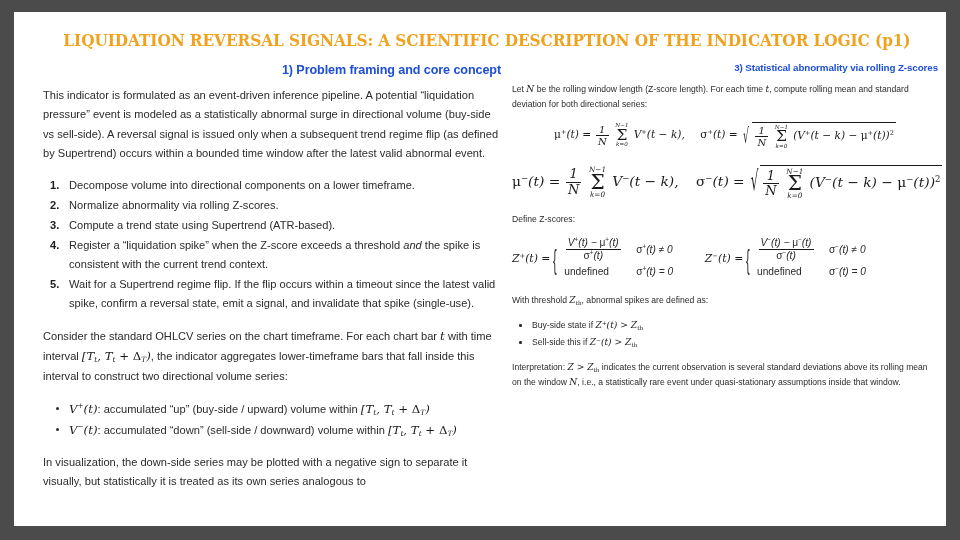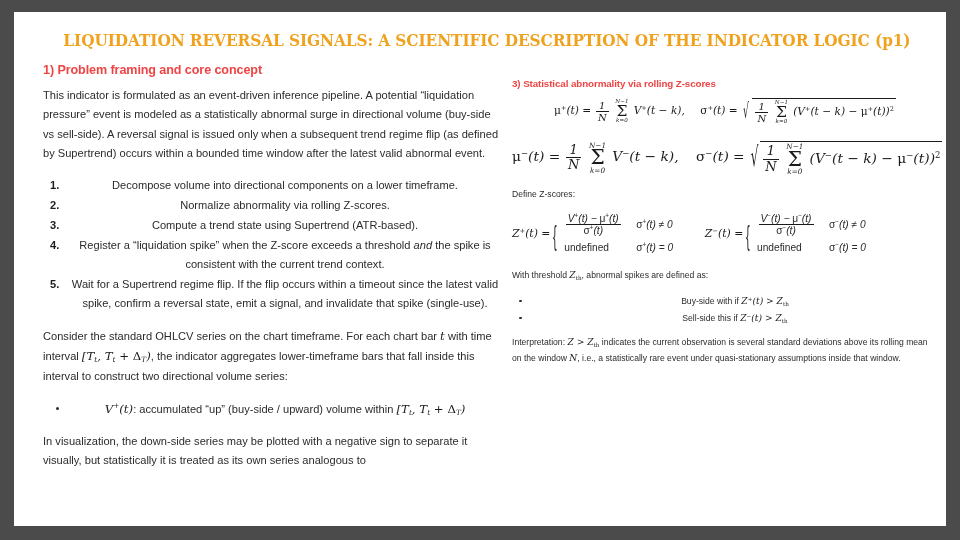--- a/index.html
+++ b/index.html
@@ -30,30 +30,30 @@
     display:flex;
   }
   .col{position:relative;overflow:hidden;}
   .col-left{width:487px;padding:0 0 0 29px;box-sizing:border-box;}
   .col-right{width:445px;padding:0 8px 0 11px;box-sizing:border-box;}
 
   .col-left{font-size:11.1px;line-height:1.72;color:#2b2b2b;}
   .col-right{font-size:8.6px;line-height:1.72;color:#2b2b2b;}
 
   h2{
-    font-size:12.6px;font-weight:bold;color:#ef4444;
-    margin:0 0 8px 0;line-height:1.3;letter-spacing:-0.1px;
-  }
-  .col-right h2{font-size:9.8px;margin:16px 0 7px 0;}
+    font-size:12.6px;font-weight:bold;color:#1d4ed8;
+    margin:0 0 8px 0;line-height:1.3;letter-spacing:-0.1px;text-align:right;
+  }
+  .col-right h2{font-size:9.8px;margin:0 0 7px 0;}
 
   p{margin:0 0 13px 0;}
   .col-right p{margin:0 0 10px 0;}
   .tight{margin-bottom:7px;}
 
-  ol,ul{margin:0 0 13px 0;padding:0 0 0 26px;text-align:center;}
+  ol,ul{margin:0 0 13px 0;padding:0 0 0 26px;}
   .col-right ul{margin:0 0 9px 0;padding:0 0 0 20px;}
   ol{list-style:none;counter-reset:li;}
   ol>li{counter-increment:li;position:relative;margin-bottom:1px;}
   ol>li::before{
     content:counter(li) ".";position:absolute;left:-19px;top:0;
     font-weight:bold;color:#1d1d1d;
   }
   ul>li{margin-bottom:1px;}
   ul{list-style:none;}
   ul>li{position:relative;}
@@ -136,31 +136,37 @@
 
 
       <p><span>Consider the standard OHLCV series on the chart timeframe. For each chart bar</span>
         <span class="m">t</span>
         <span>with time interval</span>
         <span class="m">[<span class="mr" style="font-style:italic">T</span><sub class="s" style="font-style:italic">t</sub>, <span style="font-style:italic">T</span><sub class="s" style="font-style:italic">t</sub> + <span class="mr">Δ</span><sub class="s" style="font-style:italic">T</sub>)</span><span>, the indicator aggregates lower-timeframe bars that fall inside this interval to construct two directional volume series:</span></p>
 
       <ul>
         <li><span class="m"><span style="font-style:italic">V</span><sup class="s">+</sup>(<span style="font-style:italic">t</span>)</span><span>: accumulated “up” (buy-side / upward) volume within</span>
           <span class="m">[<span style="font-style:italic">T</span><sub class="s" style="font-style:italic">t</sub>, <span style="font-style:italic">T</span><sub class="s" style="font-style:italic">t</sub> + <span class="mr">Δ</span><sub class="s" style="font-style:italic">T</sub>)</span></li>
+        <li><span class="m"><span style="font-style:italic">V</span><sup class="s">−</sup>(<span style="font-style:italic">t</span>)</span><span>: accumulated “down” (sell-side / downward) volume within</span>
+          <span class="m">[<span style="font-style:italic">T</span><sub class="s" style="font-style:italic">t</sub>, <span style="font-style:italic">T</span><sub class="s" style="font-style:italic">t</sub> + <span class="mr">Δ</span><sub class="s" style="font-style:italic">T</sub>)</span></li>
       </ul>
 
       <p><span>In visualization, the down-side series may be plotted with a negative sign to separate it visually, but statistically it is treated as its own series analogous to</span>
         </p>
 
     </div>
 
     <div class="col col-right">
 
       <h2>3) Statistical abnormality via rolling Z-scores</h2>
 
+      <p class="tight"><span>Let</span>
+        <span class="m">N</span>
+        <span>be the rolling window length (Z-score length). For each time</span>
+        <span class="m">t</span><span>, compute rolling mean and standard deviation for both directional series:</span></p>
 
       <div class="eqline eq1">
         <span class="m"><span class="mr">μ</span><sup class="s">+</sup>(<i>t</i>) =</span>
         <span class="frac"><span class="num">1</span><span>N</span></span>
         <span class="sum"><span class="lim">N−1</span><span class="big">Σ</span><span class="lim">k=0</span></span>
         <span class="m"><i>V</i><sup class="s">+</sup>(<i>t</i> − <i>k</i>),</span>
         <span style="display:inline-block;width:9px"></span>
         <span class="m"><span class="mr">σ</span><sup class="s">+</sup>(<i>t</i>) =</span>
         <span class="sqrt"><span class="radsym">√</span><span class="radbody">
           <span class="frac"><span class="num">1</span><span>N</span></span>
@@ -216,21 +222,21 @@
             </tr>
           </tbody>
             </table>
         </span>
       </div>
 
       <p class="tight"><span>With threshold</span>
         <span class="m"><i>Z</i><sub class="s">th</sub></span><span>, abnormal spikes are defined as:</span></p>
 
       <ul>
-        <li><span>Buy-side with if</span>
+        <li><span>Buy-side state if</span>
           <span class="m"><i>Z</i><sup class="s">+</sup>(<i>t</i>) &gt; <i>Z</i><sub class="s">th</sub></span></li>
         <li><span>Sell-side this if</span>
           <span class="m"><i>Z</i><sup class="s">−</sup>(<i>t</i>) &gt; <i>Z</i><sub class="s">th</sub></span></li>
       </ul>
 
       <p><span>Interpretation:</span>
         <span class="m"><i>Z</i> &gt; <i>Z</i><sub class="s">th</sub></span>
         <span>indicates the current observation is several standard deviations above its rolling mean on the window</span>
         <span class="m">N</span><span>, i.e., a statistically rare event under quasi-stationary assumptions inside that window.</span></p>
 

